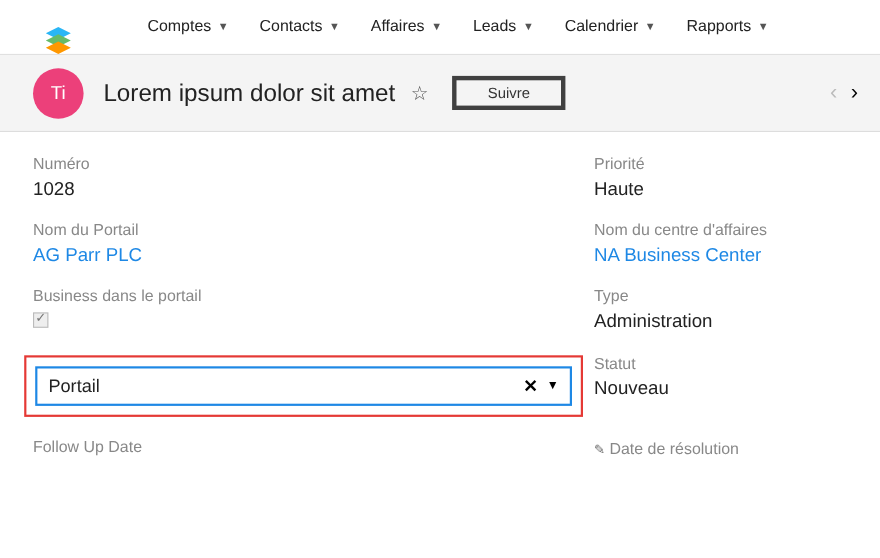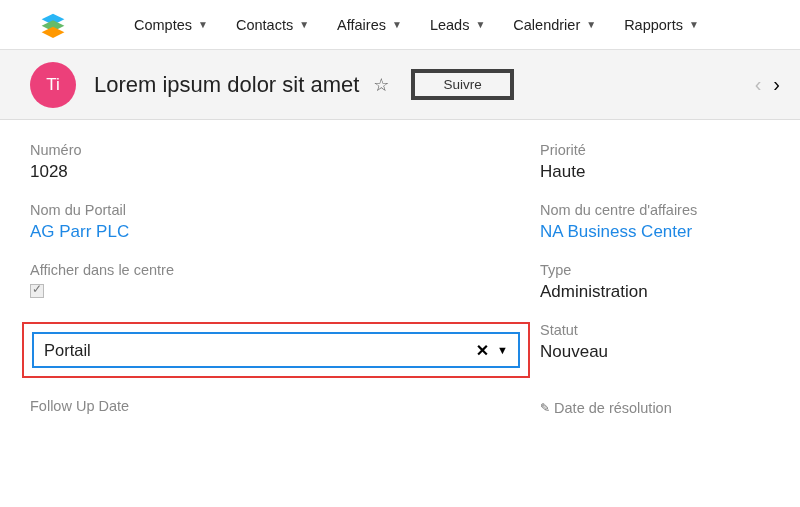--- a/index.html
+++ b/index.html
@@ -1,19 +1,19 @@
 <!DOCTYPE html>
 <html><head>
 <meta charset="utf-8">
 <style>
   * { box-sizing: border-box; margin: 0; padding: 0; font-family: 'Segoe UI', Arial, sans-serif; }
   body { background: #fff; width: 800px; height: 507px; overflow: hidden; position: relative; }
 
   
-  .topnav { height: 50px; display: flex; align-items: center; padding: 0 10px 0 40px; border-bottom: 1px solid #e0e0e0; position: relative; }
+  .topnav { height: 50px; display: flex; align-items: flex-end; padding: 0 10px 0 40px; border-bottom: 1px solid #e0e0e0; position: relative; }
   .logo { position: absolute; left: 40px; width: 26px; height: 26px; }
   .navitems { display: flex; gap: 0; margin-left: 80px; }
   .navitem { display: flex; align-items: center; gap: 6px; padding: 0 14px; height: 50px; cursor: pointer; font-size: 14.5px; color: #222; }
   .navitem .caret { font-size: 10px; color: #555; }
 
   
   .headerbar { background: #f4f4f4; height: 70px; display: flex; align-items: center; padding: 0 20px 0 30px; border-bottom: 1px solid #ddd; position: relative; }
   .avatar { width: 46px; height: 46px; border-radius: 50%; background: #ec407a; color: #fff; display: flex; align-items: center; justify-content: center; font-size: 17px; font-weight: 400; margin-right: 18px; }
   .title { font-size: 22px; color: #222; margin-right: 14px; }
   .star { font-size: 18px; color: #555; cursor: pointer; margin-right: 22px; }
@@ -106,21 +106,21 @@
   <div class="field">
     <div class="label">Nom du Portail</div>
     <div class="value link">AG Parr PLC</div>
   </div>
   <div class="field">
     <div class="label">Nom du centre d'affaires</div>
     <div class="value link">NA Business Center</div>
   </div>
 
   <div class="field">
-    <div class="label">Afficher dans le centre</div>
+    <div class="label">Business dans le portail</div>
     <span class="checkbox"></span>
   </div>
   <div class="field">
     <div class="label">Type</div>
     <div class="value">Administration</div>
   </div>
 
   <div class="sourcewrap">
     <div class="combobox">
       <span class="combotext">Portail</span>

